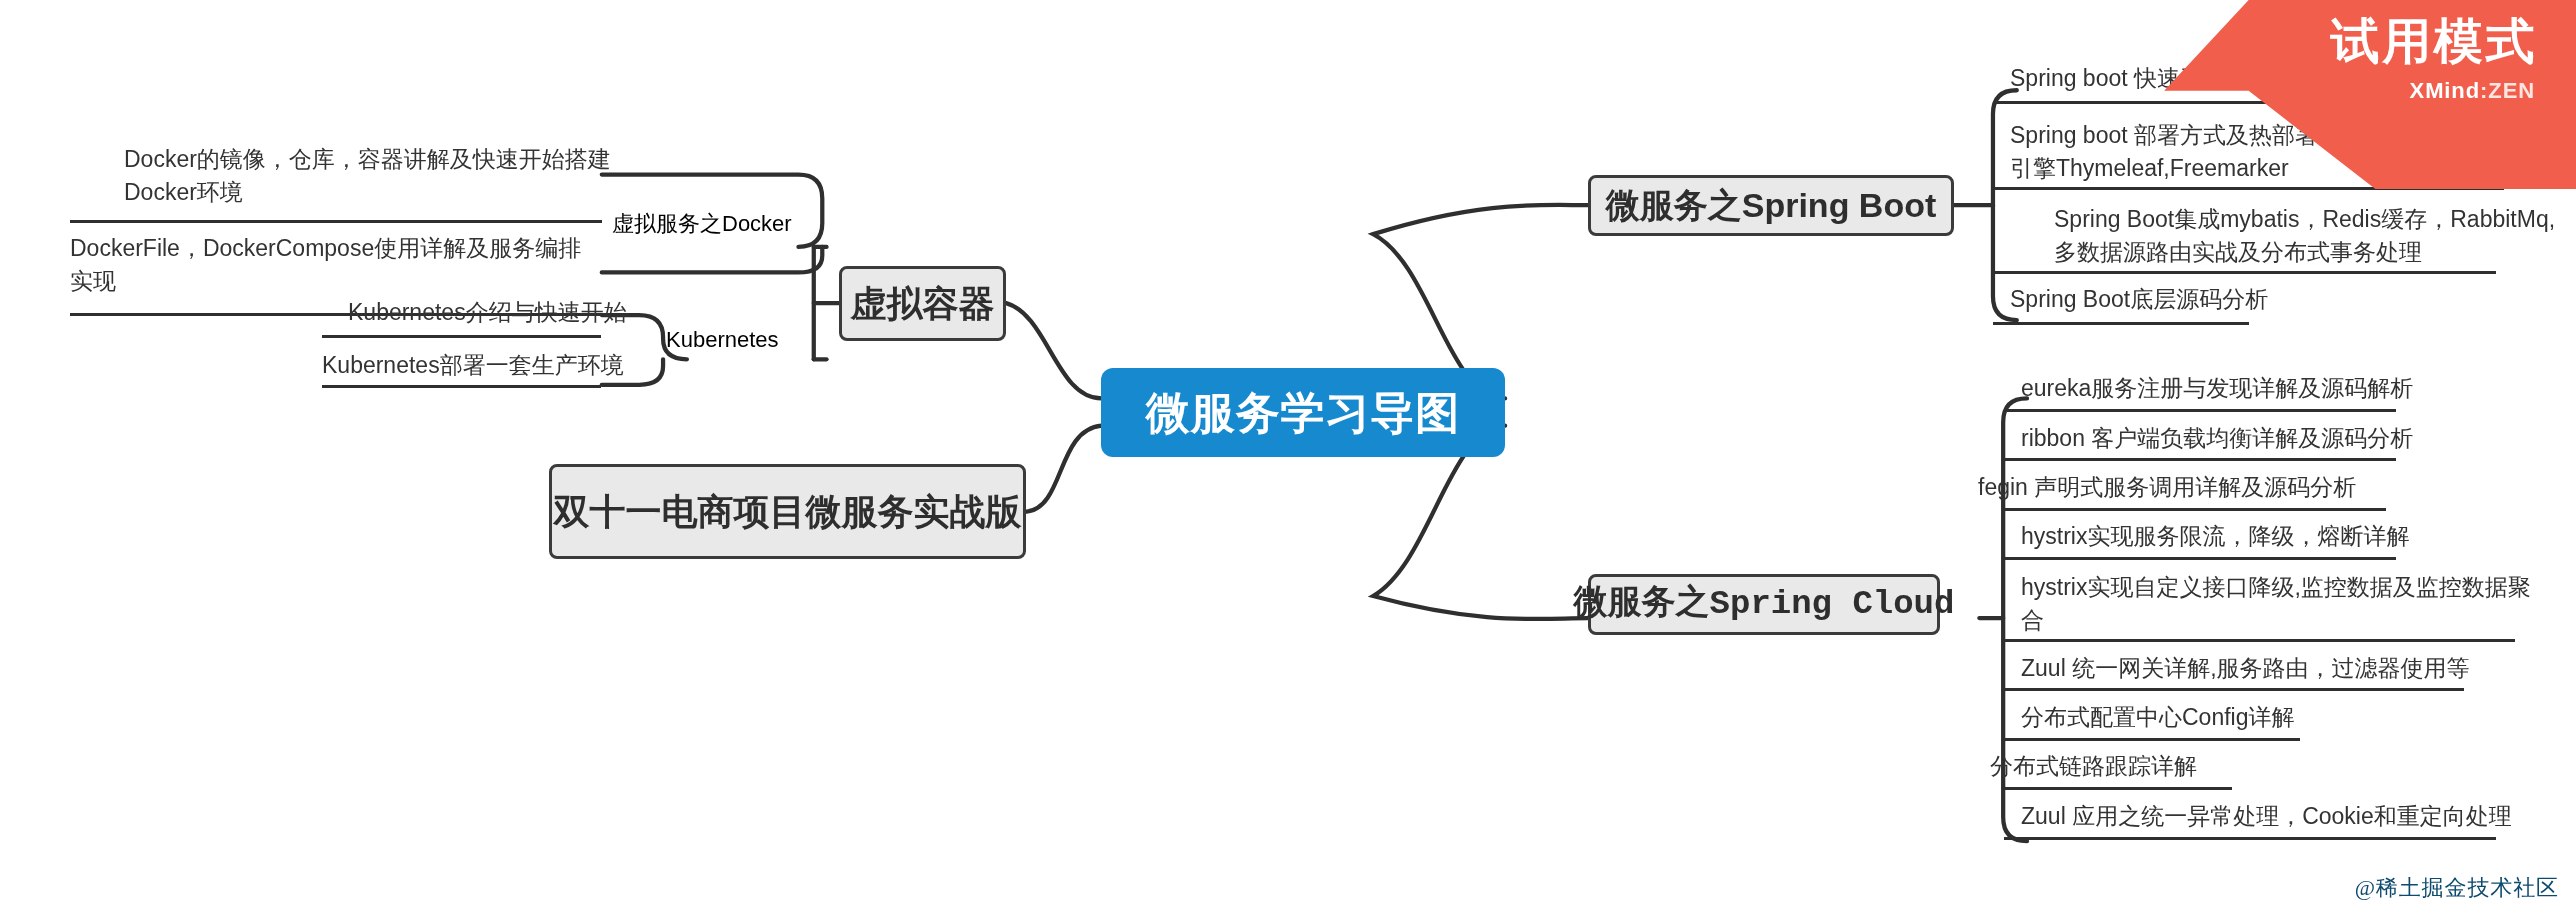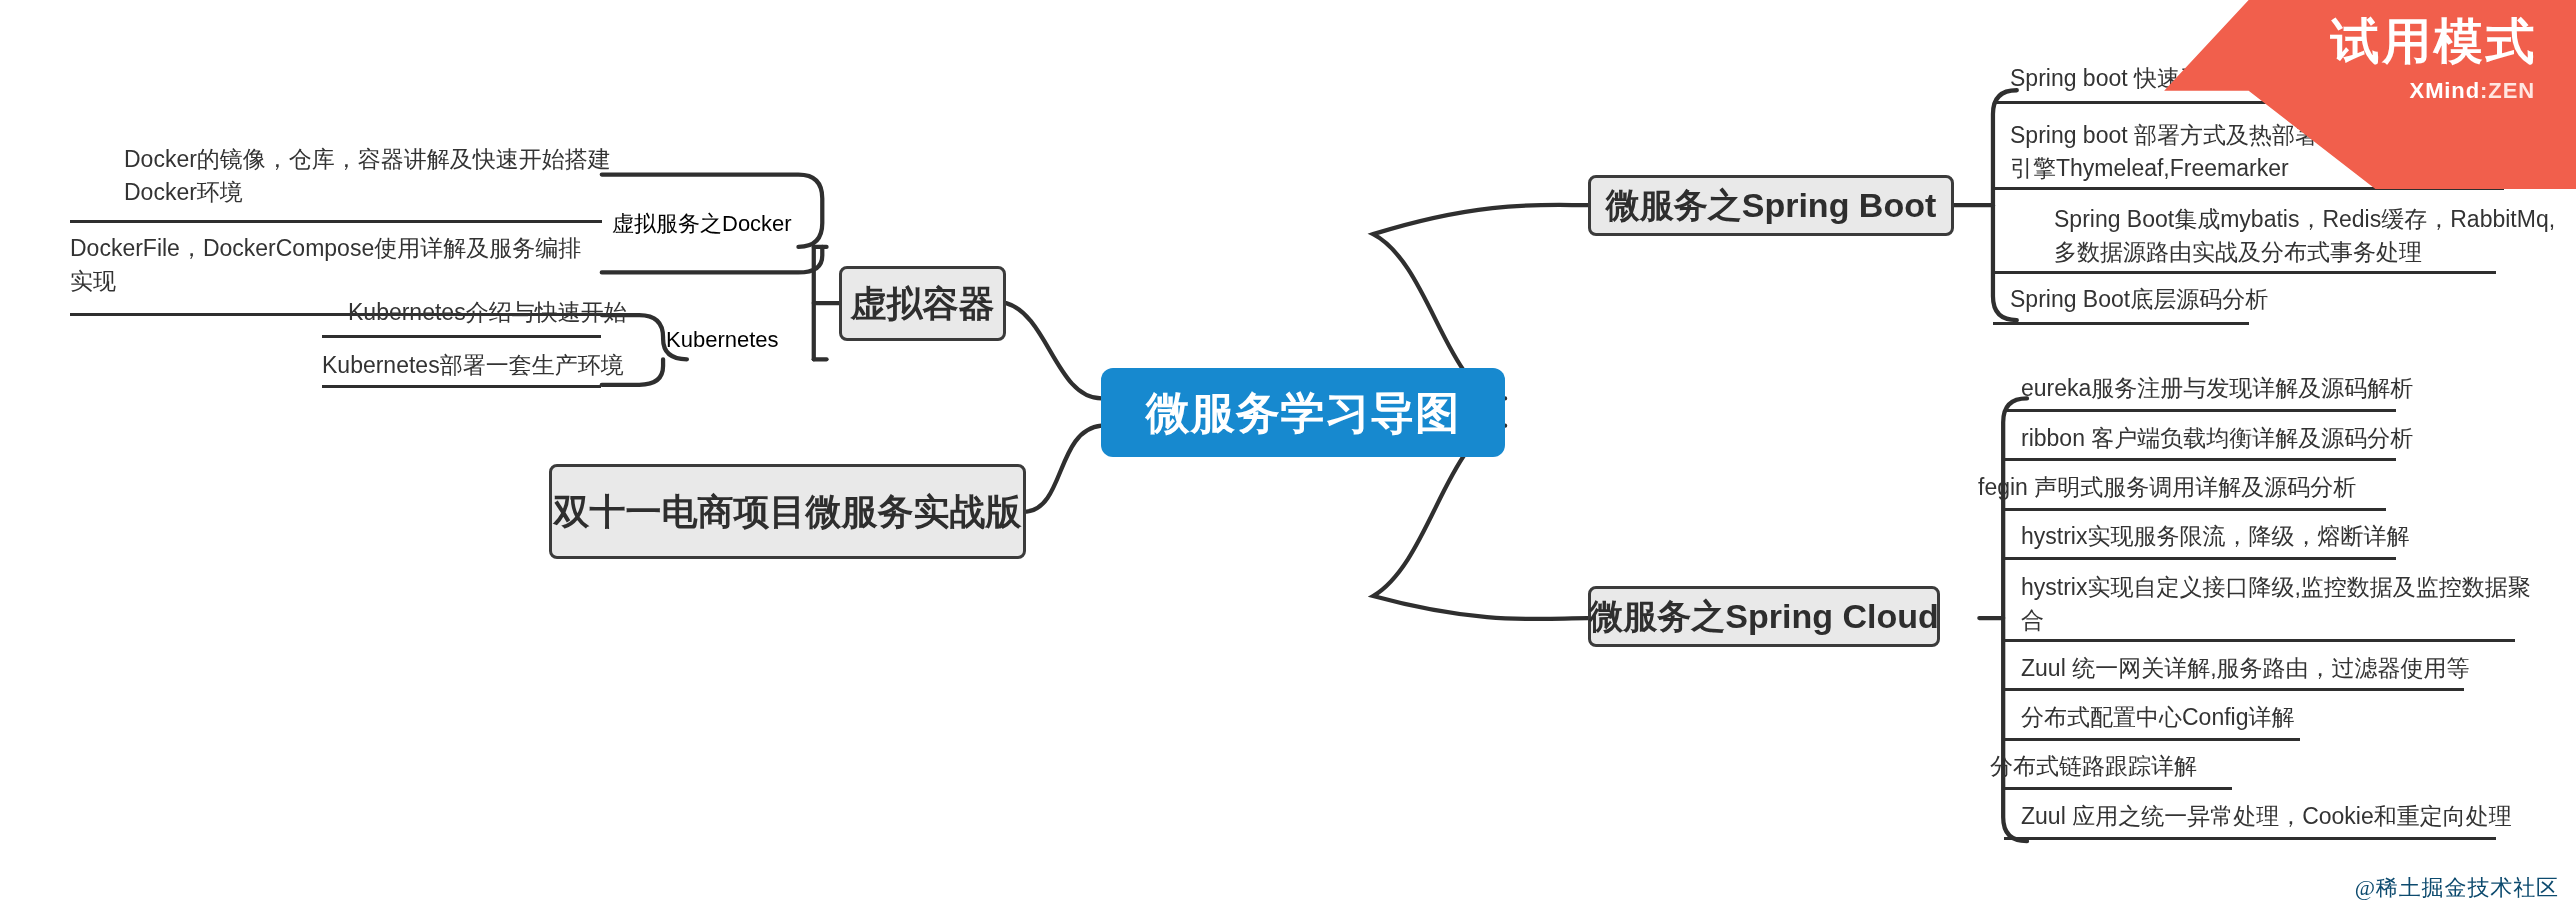--- a/index.html
+++ b/index.html
@@ -51,21 +51,21 @@
   .branch-node span{
     color:#2e2e2e;
     font-weight:bold;
     line-height:1.15;
     text-align:center;
     white-space:nowrap;
   }
 
   #n-springboot{left:1588px;top:175px;width:366px;height:61px;}
   #n-springboot span{font-size:34px;}
-  #n-springcloud{left:1588px;top:586px;width:352px;height:61px;}
+  #n-springcloud{left:1588px;top:574px;width:352px;height:61px;font-family:Liberation Mono, monospace;}
   #n-springcloud span{font-size:34px;}
   #n-container{left:839px;top:266px;width:167px;height:75px;}
   #n-container span{font-size:36px;}
   #n-shuangshiyi{left:549px;top:464px;width:477px;height:95px;}
   #n-shuangshiyi span{font-size:36px;}
 
   
   .sub-label{
     position:absolute;
     color:#000000;

